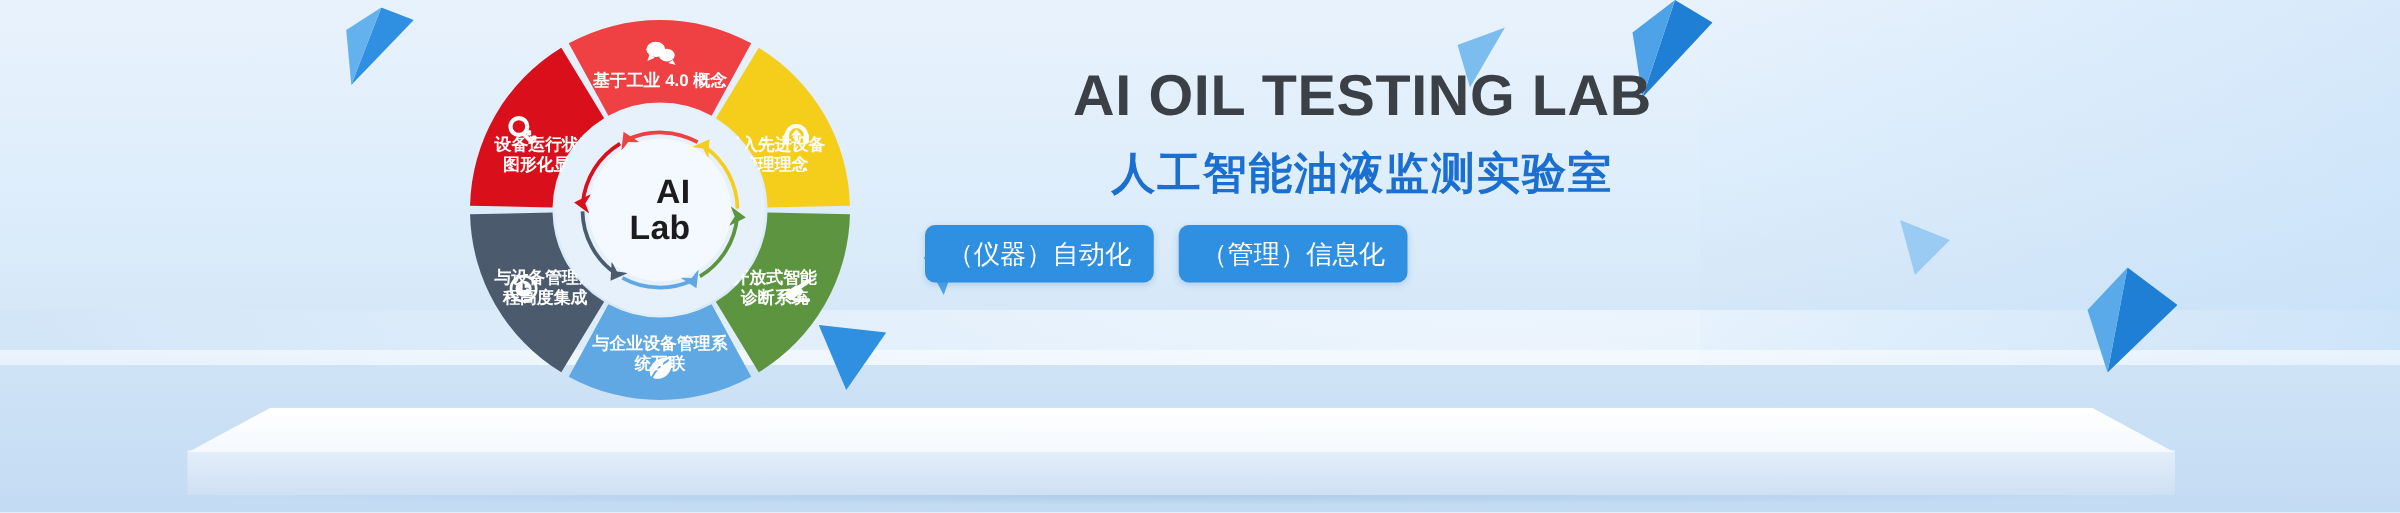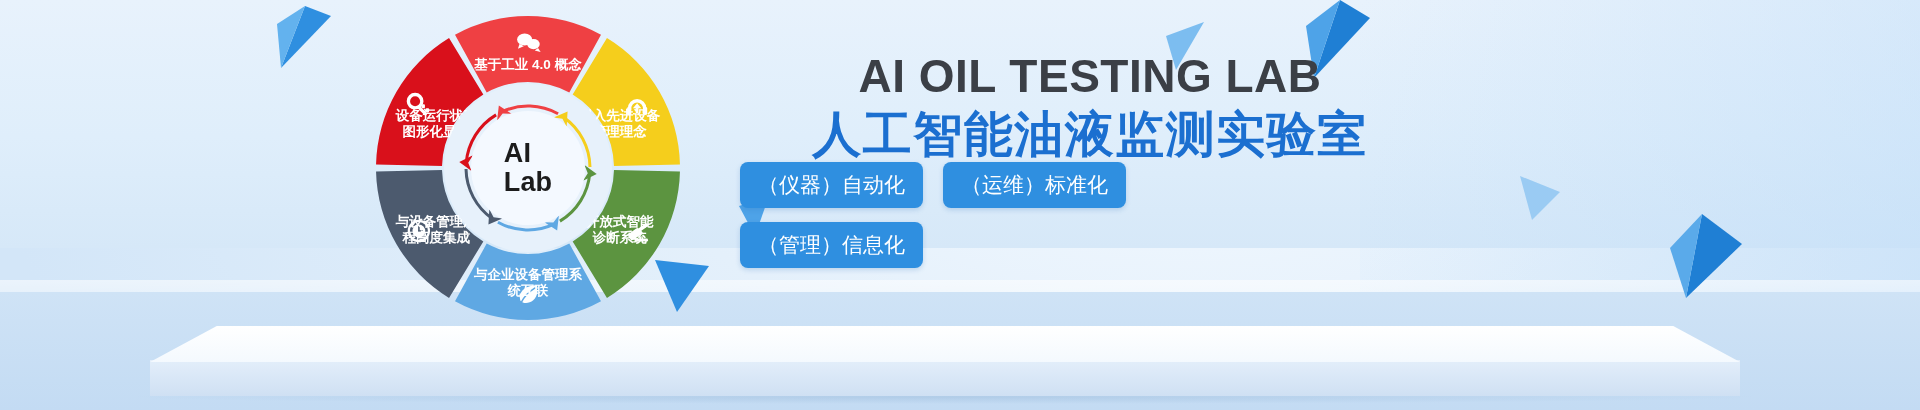--- a/index.html
+++ b/index.html
@@ -48,35 +48,35 @@
   }
   
   .tri { position:absolute; }
   .tri svg { display:block; }
   
   #wheel-wrap { position:absolute; left:368px; top:8px; width:320px; height:320px; }
   #wheel-wrap svg { display:block; overflow:visible; }
   .seg-label { font-family:"Liberation Sans","DejaVu Sans",sans-serif; font-weight:700; fill:#ffffff; }
   .center-text {
     position:absolute; left:50%; top:50%; transform:translate(-50%,-50%);
-    text-align:left; line-height:1.06; color:#1c1c1c;
+    text-align:right; line-height:1.06; color:#1c1c1c;
     font-size:27px; font-weight:700; letter-spacing:.2px;
     pointer-events:none;
   }
   
   #textblock { position:absolute; left:740px; top:52px; width:700px;text-align:center; }
   .title-en {
     font-size:46px; font-weight:700; color:#3b3f46; letter-spacing:.5px;
     line-height:1.08; white-space:nowrap;
   }
   .title-cn {
-    font-size:49px; font-weight:700; color:#1b6fd0; letter-spacing:1.5px;
-    line-height:1.12; margin-top:5px; white-space:nowrap;
-  }
-  .tags { display:flex; flex-wrap:wrap; gap:14px 20px; width:470px; }
+    font-size:35px; font-weight:700; color:#1b6fd0; letter-spacing:1.5px;
+    line-height:1.12; margin-top:17px; white-space:nowrap;
+  }
+  .tags { margin-top:22px; display:flex; flex-wrap:wrap; gap:14px 20px; width:470px; }
   .tag {
     background:#2f8fe0; color:#ffffff; font-size:21px; font-weight:400;
     border-radius:8px; padding:10px 18px; white-space:nowrap;
     box-shadow:0 2px 5px rgba(40,110,180,.22);
     display:flex; align-items:center; justify-content:center;
     min-width:150px; height:46px;
   }
 </style>
 </head>
 <body>
@@ -215,18 +215,17 @@
       <div>AI</div>
       <div>Lab</div>
     </div>
   </div>
 
   <div id="textblock">
     <div class="title-en">AI OIL TESTING LAB</div>
     <div class="title-cn">人工智能油液监测实验室</div>
     <div class="tags" id="tag-list">
         <div class="tag">（仪器）自动化</div>
-        <div class="tag">（运维）标准化</div>
         <div class="tag">（管理）信息化</div>
       </div>
   </div>
 
 </div>
 
 </body></html>

